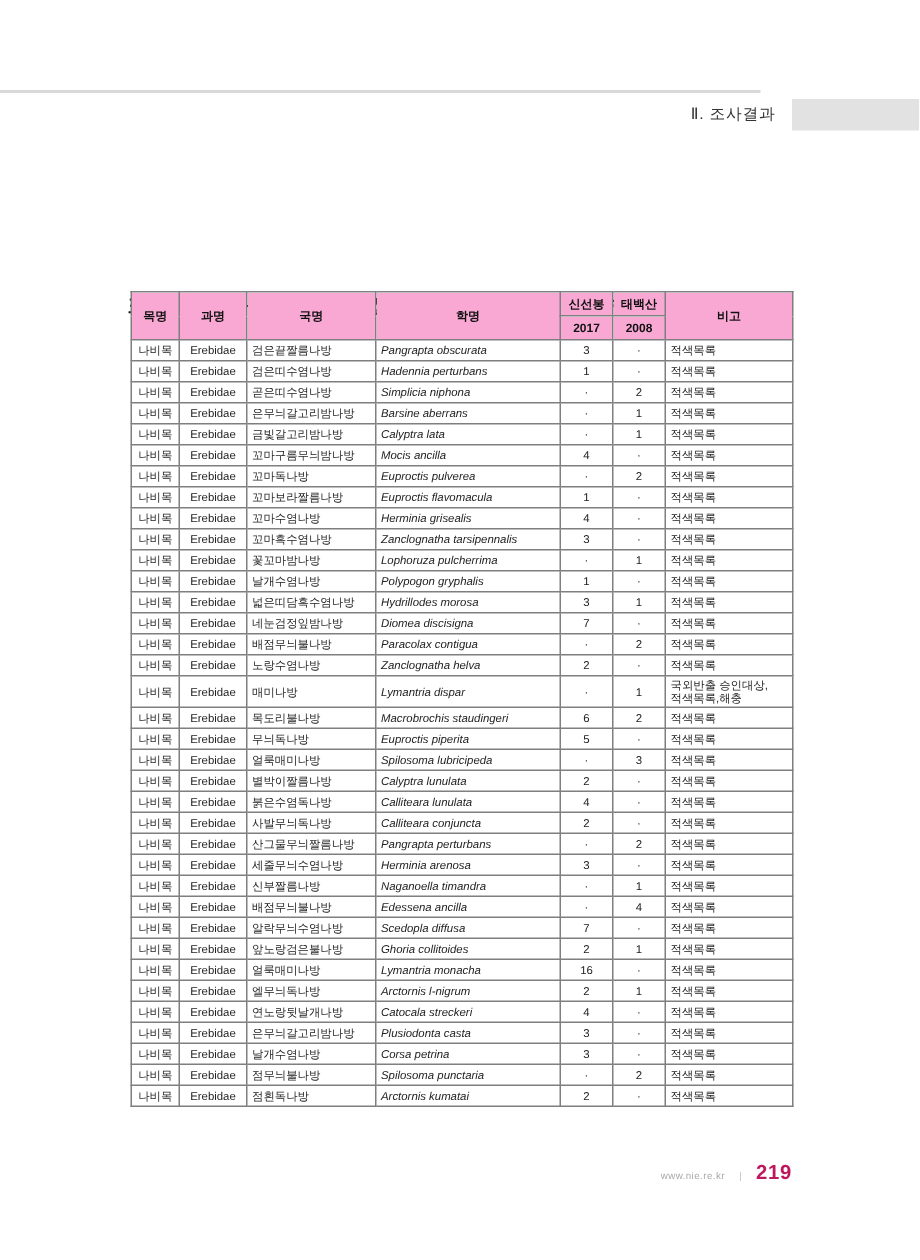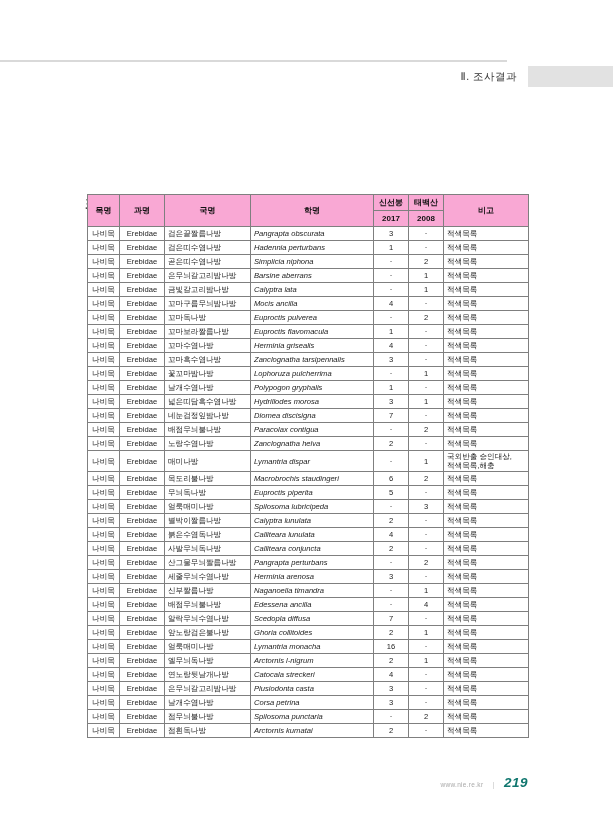--- a/index.html
+++ b/index.html
@@ -28,21 +28,21 @@
                 height:13px;padding:1px 2px;}
   table.species td{height:11px;}
   .c-center{text-align:center;}
   .c-left{text-align:left;}
   td.sci{font-style:italic;}
   td.note{white-space:pre-line;}
   
   .footer{position:absolute;left:0;top:773px;width:528px;text-align:right;}
   .footer .url{font-size:6.5px;color:#a9a9a9;letter-spacing:0.3px;}
   .footer .div{font-size:6.5px;color:#c0c0c0;margin:0 5px;}
-  .footer .pnum{font-size:13.5px;color:#0f766e;font-weight:600;letter-spacing:0.5px;font-style:italic;}
+  .footer .pnum{font-size:13.5px;color:#be185d;font-weight:600;letter-spacing:0.5px;}
 </style>
 </head>
 <body>
 
 <div class="page">
 
   <div class="header-rule"></div>
   <div class="section-label-wrap">
     <span class="section-label">Ⅱ. 조사결과</span>
   </div>

